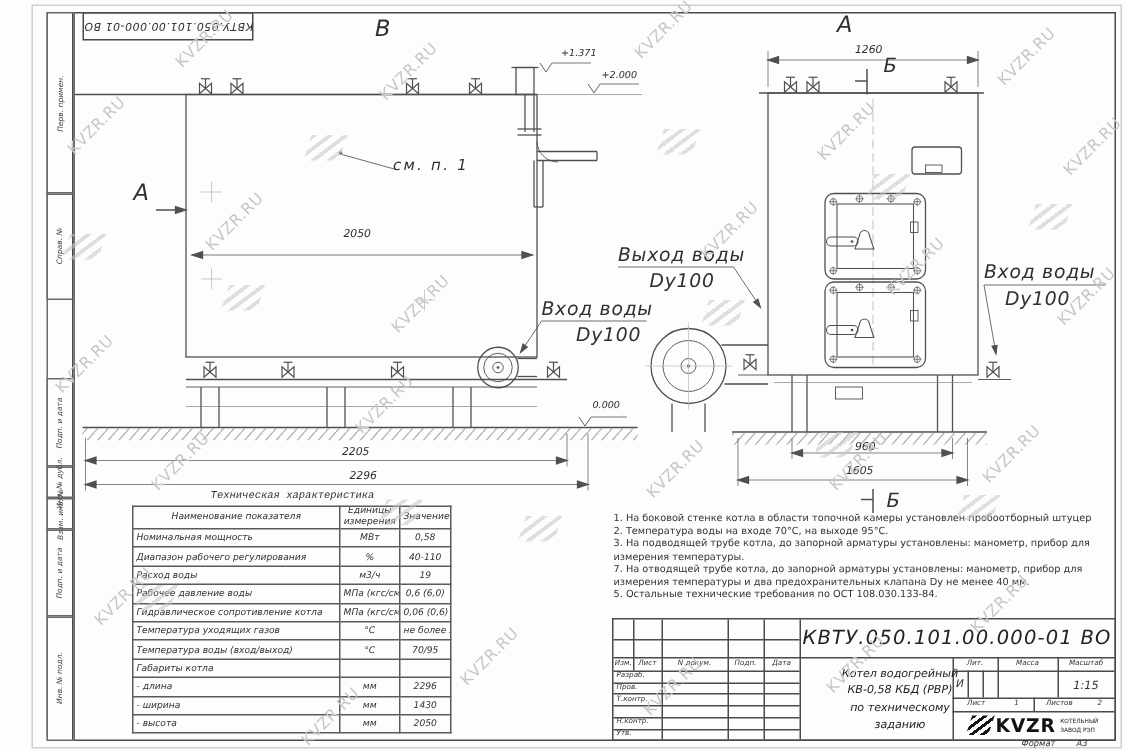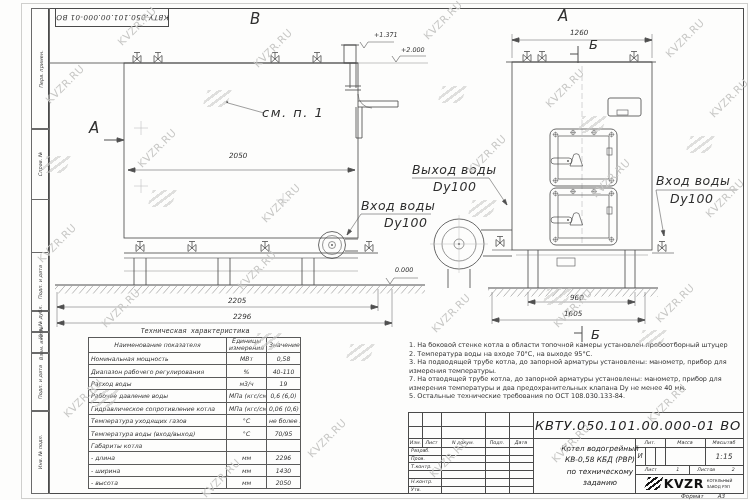--- a/index.html
+++ b/index.html
@@ -336,21 +336,21 @@
         <line x1="656" y1="190" x2="664" y2="236" stroke-width="0.55"></line>
       <use href="#arr" transform="translate(664,236) rotate(-100) scale(0.8)"></use>
     </g>
   </svg>
 
   <span class="lbl sec" style="left:250px;top:10px;">В</span>
   <span class="lbl sec" style="left:89px;top:119px;">А</span>
   <span class="lbl sec" style="left:558px;top:7px;">А</span>
   <span class="lbl" style="left:589px;top:37px;font-size:13px;">Б</span>
   <span class="lbl" style="left:591px;top:327px;font-size:13px;">Б</span>
-  <span class="lbl" style="left:262px;top:105px;font-size:13px;letter-spacing:1.5px;">см. п. 1</span>
+  <span class="lbl" style="left:262px;top:105px;font-size:10px;letter-spacing:1.5px;">см. п. 1</span>
   <span class="lbl elev" style="left:374px;top:31px;">+1.371</span>
   <span class="lbl elev" style="left:401px;top:46px;">+2.000</span>
   <span class="lbl elev" style="left:395px;top:266px;">0.000</span>
   <span class="lbl dimt" style="left:229px;top:151px;">2050</span>
   <span class="lbl dimt" style="left:228px;top:296px;">2205</span>
   <span class="lbl dimt" style="left:233px;top:312px;">2296</span>
   <span class="lbl dimt" style="left:570px;top:28px;">1260</span>
   <span class="lbl dimt" style="left:570px;top:293px;font-style:italic;">960</span>
   <span class="lbl dimt" style="left:564px;top:309px;">1605</span>
   <span class="lbl pipe" style="left:412px;top:162px;">Выход воды</span>

